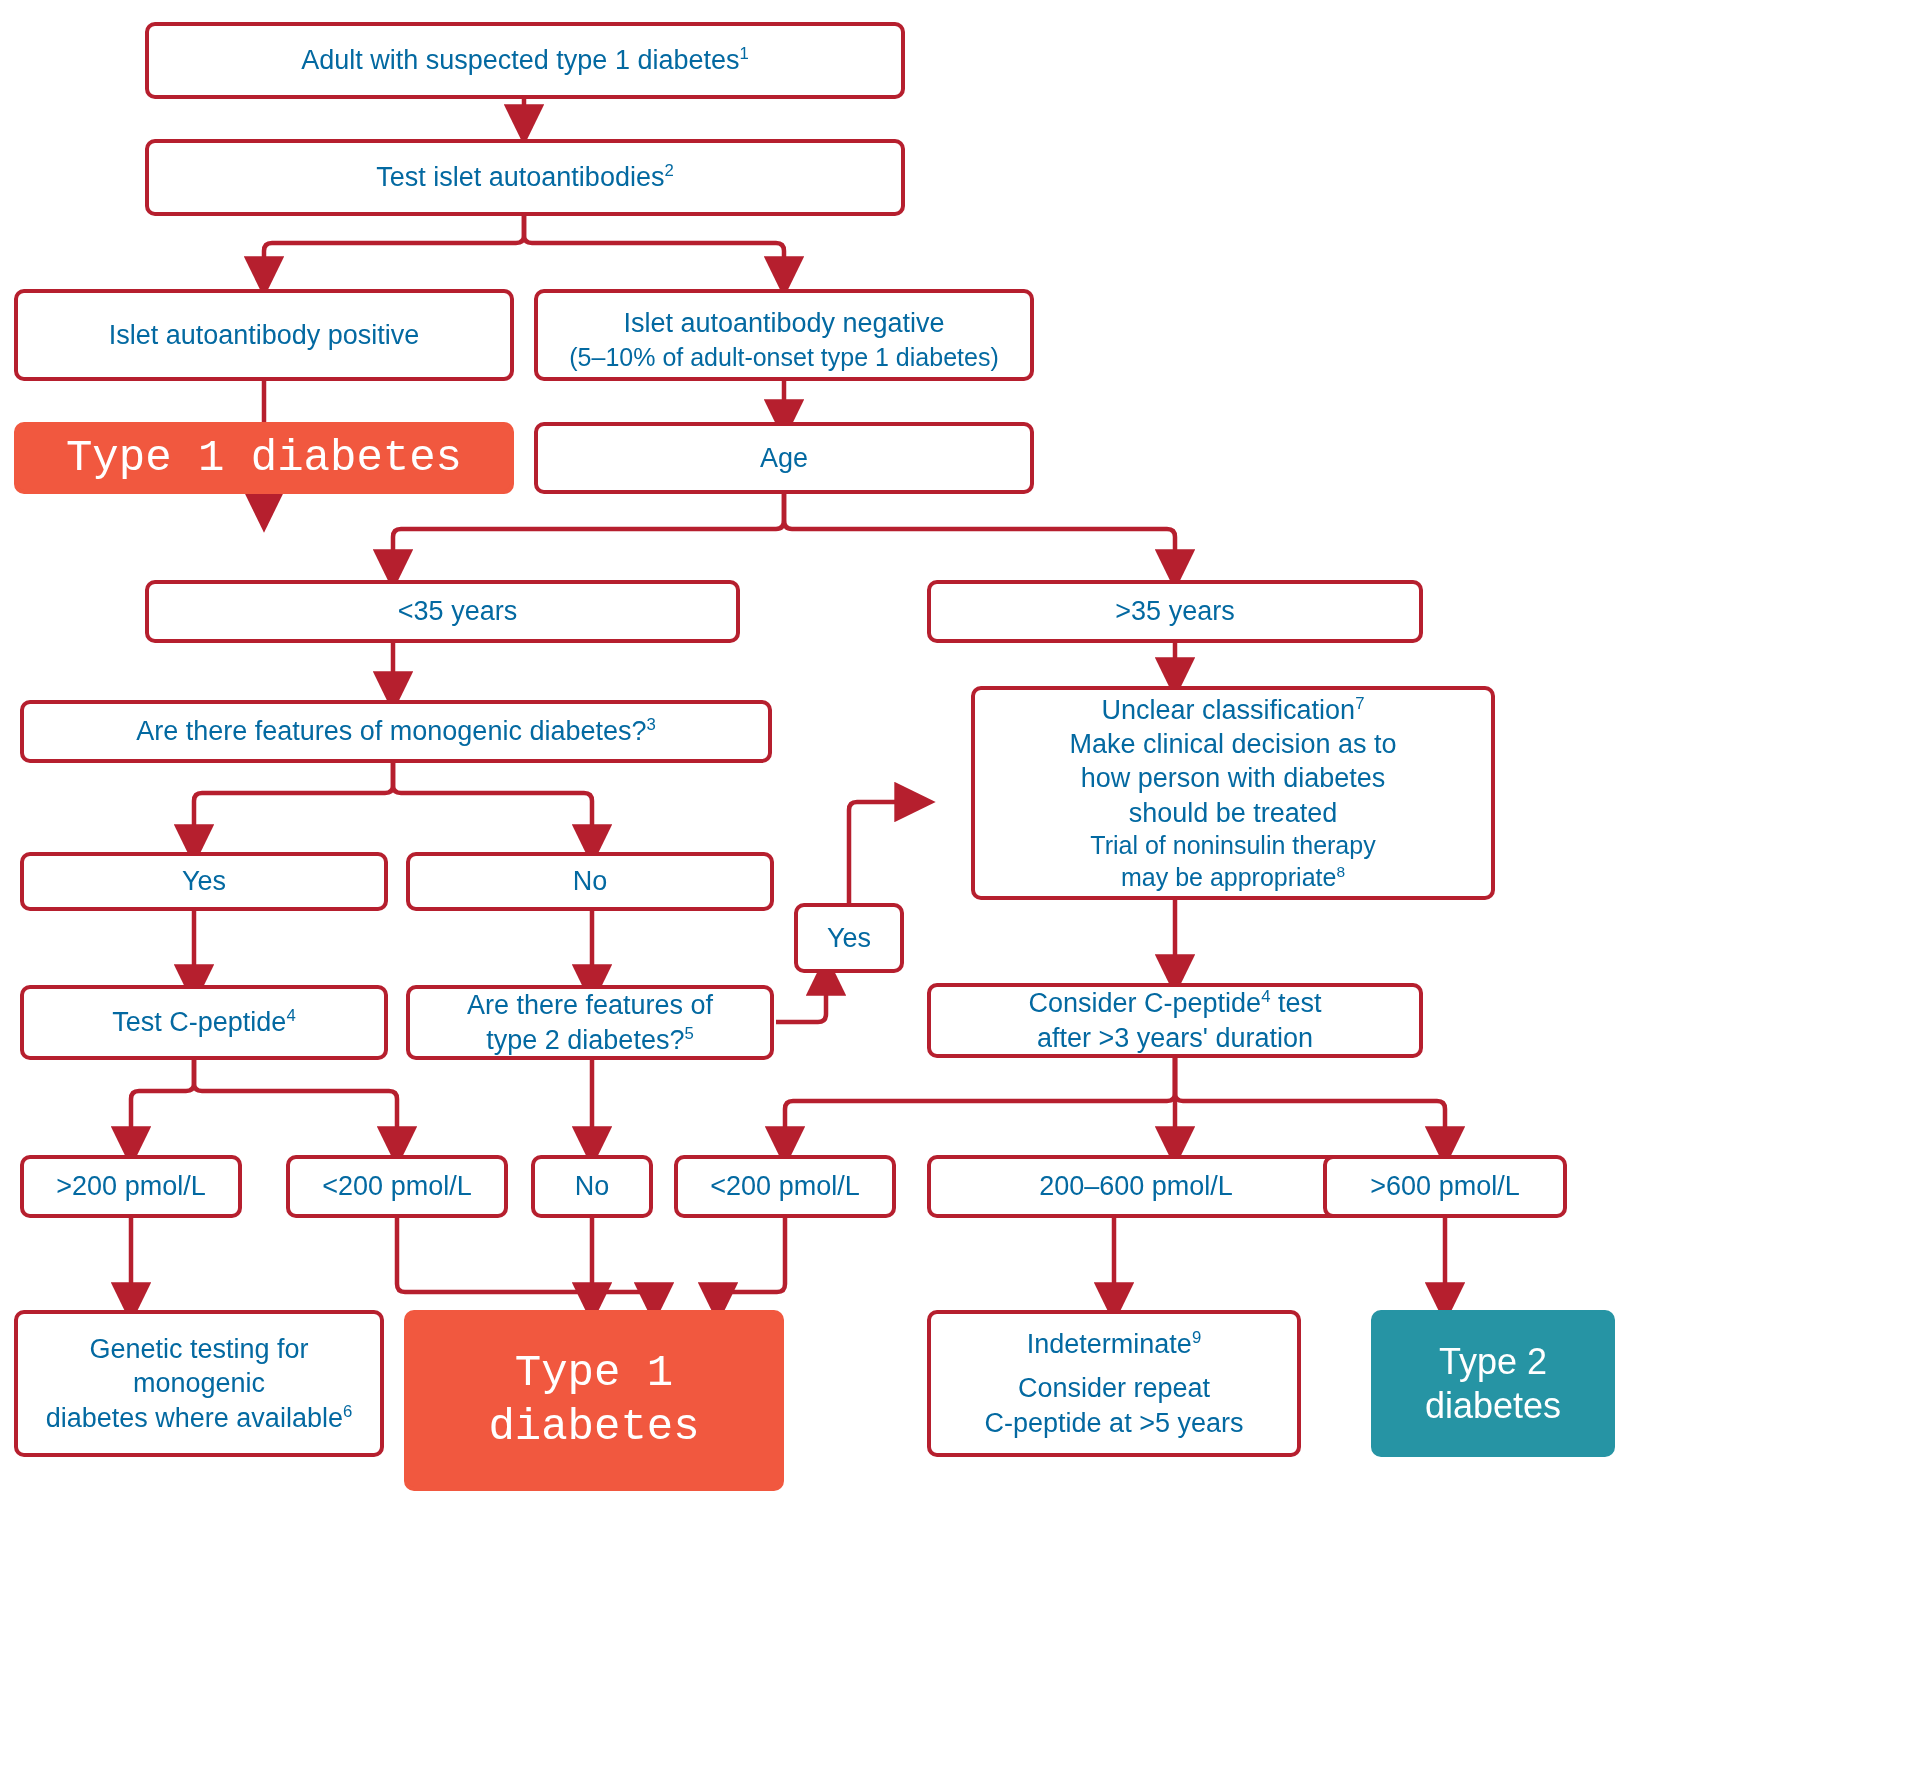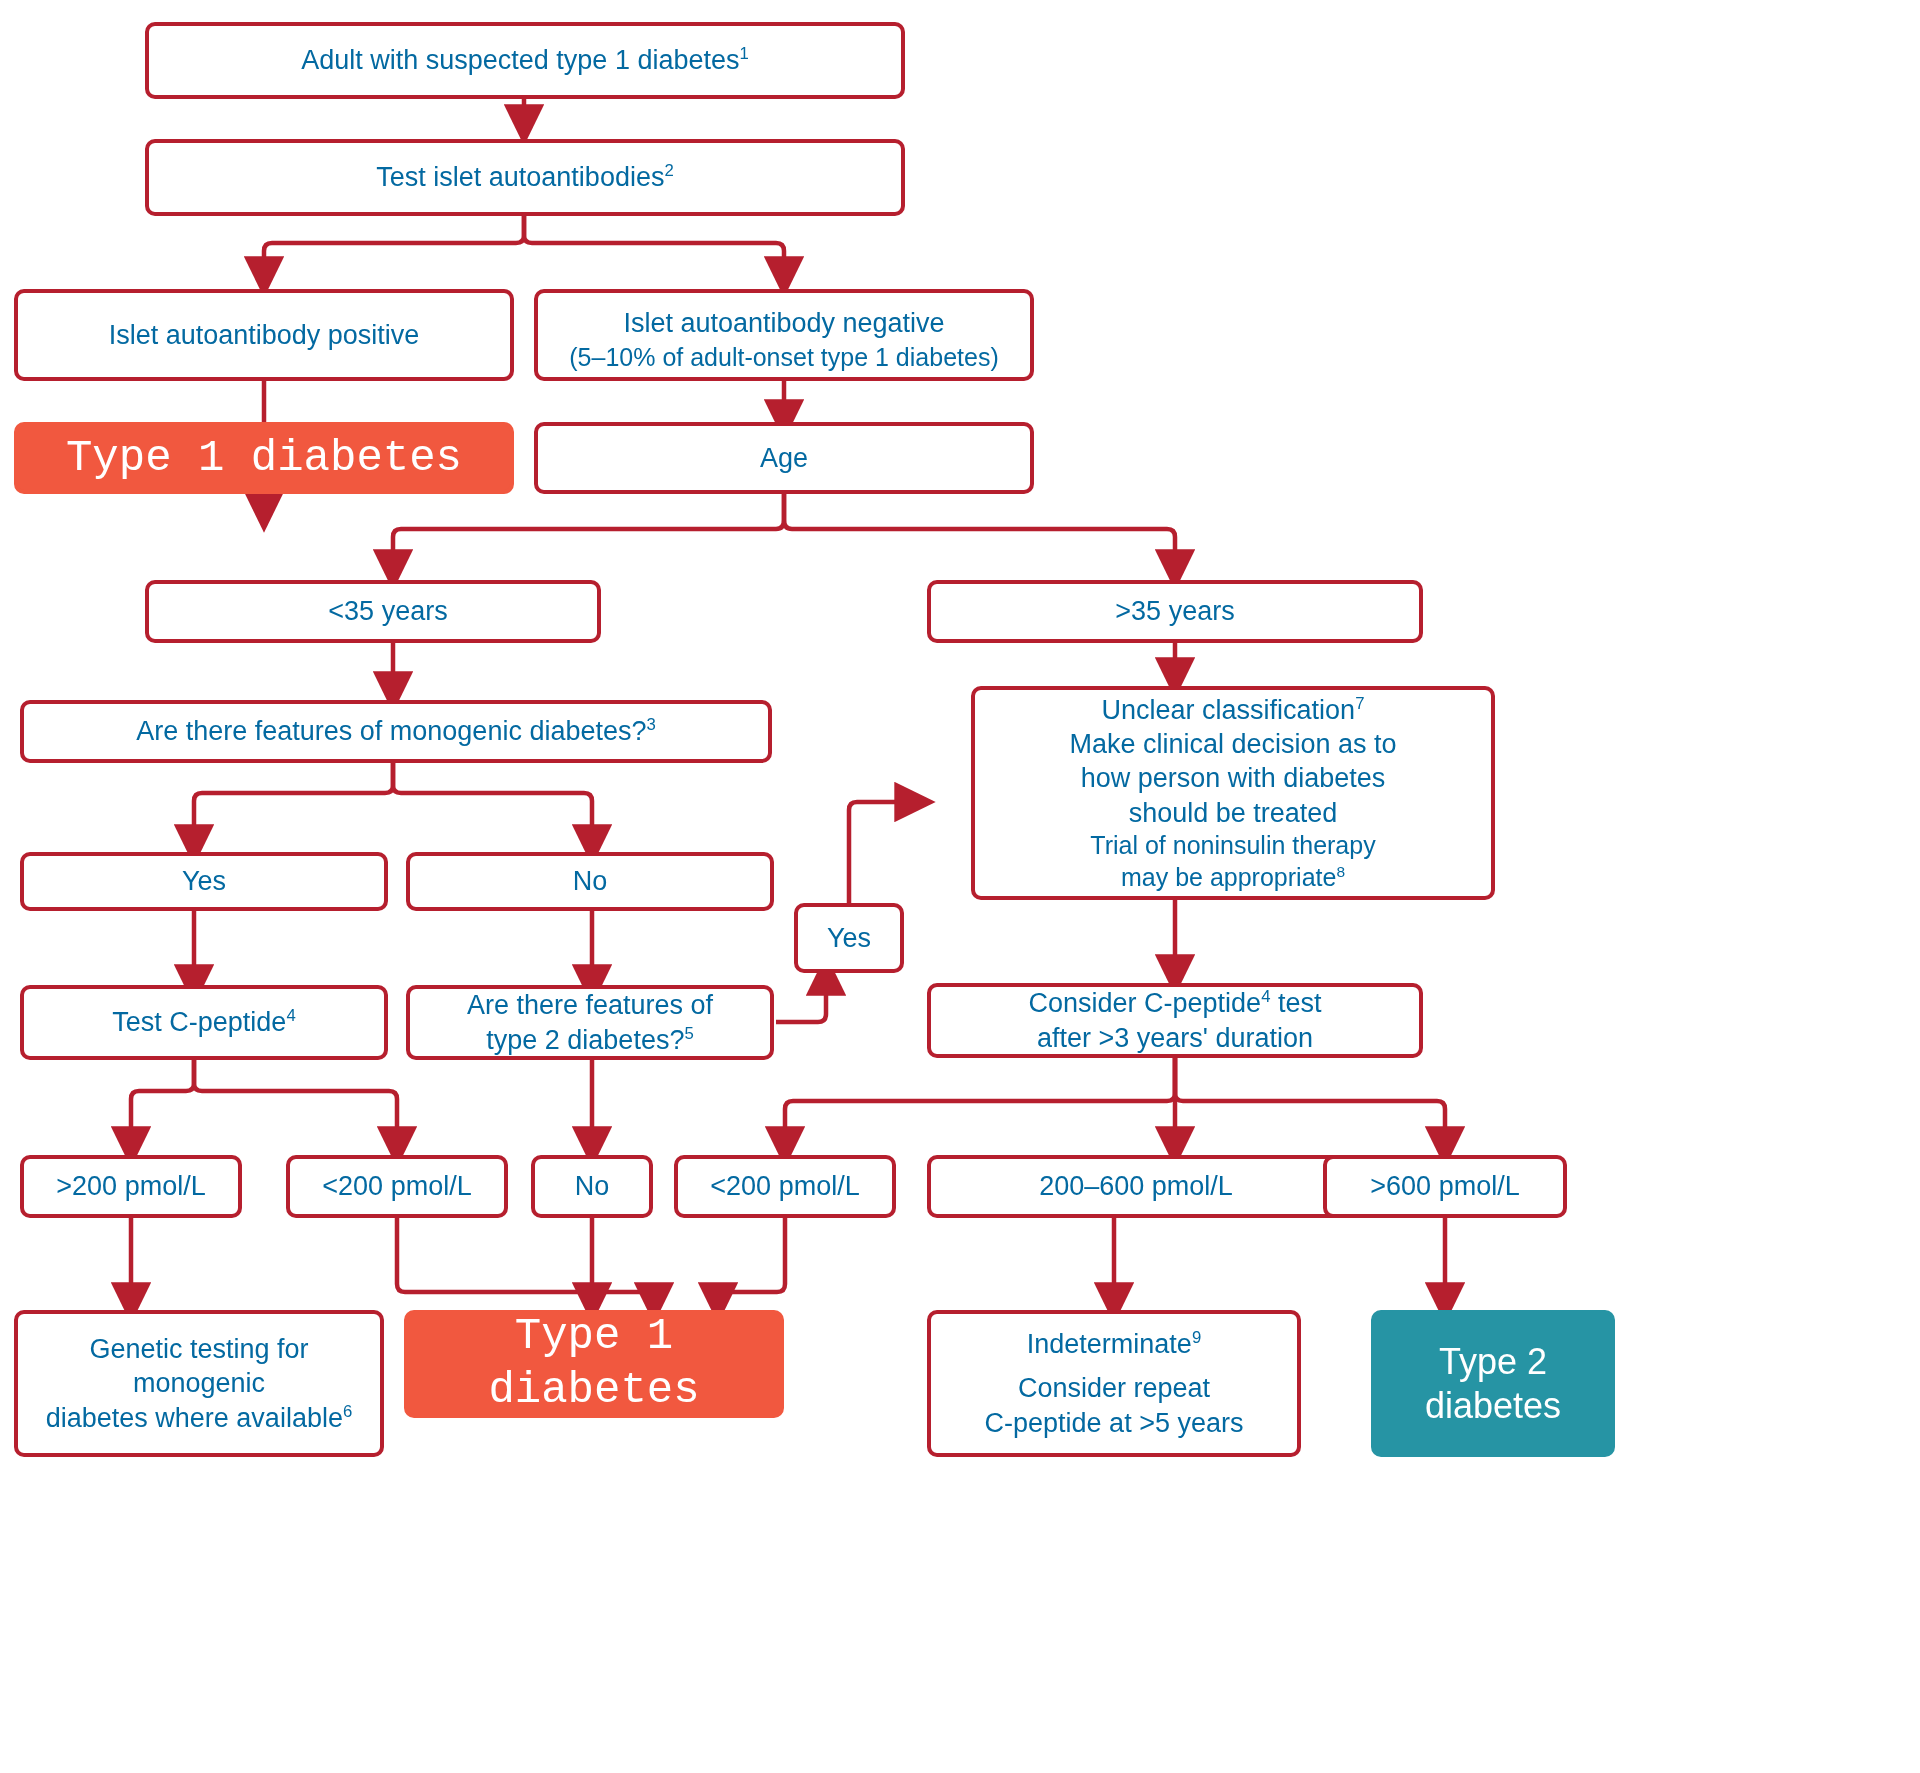--- a/index.html
+++ b/index.html
@@ -98,21 +98,21 @@
   </div>
 
   <div class="node orange" style="left:14px;top:422px;width:500px;height:72px;">
     <span class="txt">Type 1 diabetes</span>
   </div>
 
   <div class="node" style="left:534px;top:422px;width:500px;height:72px;">
     <span class="txt">Age</span>
   </div>
 
-  <div class="node" style="left:145px;top:580px;width:456px;height:63px;padding-left:40px;">
+  <div class="node" style="left:145px;top:580px;width:595px;height:63px;padding-left:40px;">
     <span class="txt">&lt;35 years</span>
   </div>
 
   <div class="node" style="left:927px;top:580px;width:496px;height:63px;">
     <span class="txt">&gt;35 years</span>
   </div>
 
   <div class="node" style="left:20px;top:700px;width:752px;height:63px;justify-content:flex-end;">
     <span class="txt"><span>Are there features of monogenic diabetes?</span><sup>3</sup></span>
   </div>
@@ -174,21 +174,21 @@
 
   <div class="node" style="left:1323px;top:1155px;width:244px;height:63px;">
     <span class="txt">&gt;600 pmol/L</span>
   </div>
 
   <div class="node" style="left:14px;top:1310px;width:370px;height:147px;flex-direction:column;">
     <span class="txt">Genetic testing for monogenic</span>
     <span class="txt"><span>diabetes where available</span><sup>6</sup></span>
   </div>
 
-  <div class="node orange" style="left:404px;top:1310px;width:380px;height:108px;flex-direction:column;line-height:1.22;">
+  <div class="node orange" style="left:404px;top:1310px;width:380px;height:181px;flex-direction:column;line-height:1.22;">
     <span class="txt">Type 1</span>
     <span class="txt">diabetes</span>
   </div>
 
   <div class="node" style="left:927px;top:1310px;width:374px;height:147px;flex-direction:column;">
     <span class="txt"><span>Indeterminate</span><sup>9</sup></span>
     <span class="txt" style="margin-top:10px;">Consider repeat</span>
     <span class="txt">C-peptide at &gt;5 years</span>
   </div>
 

